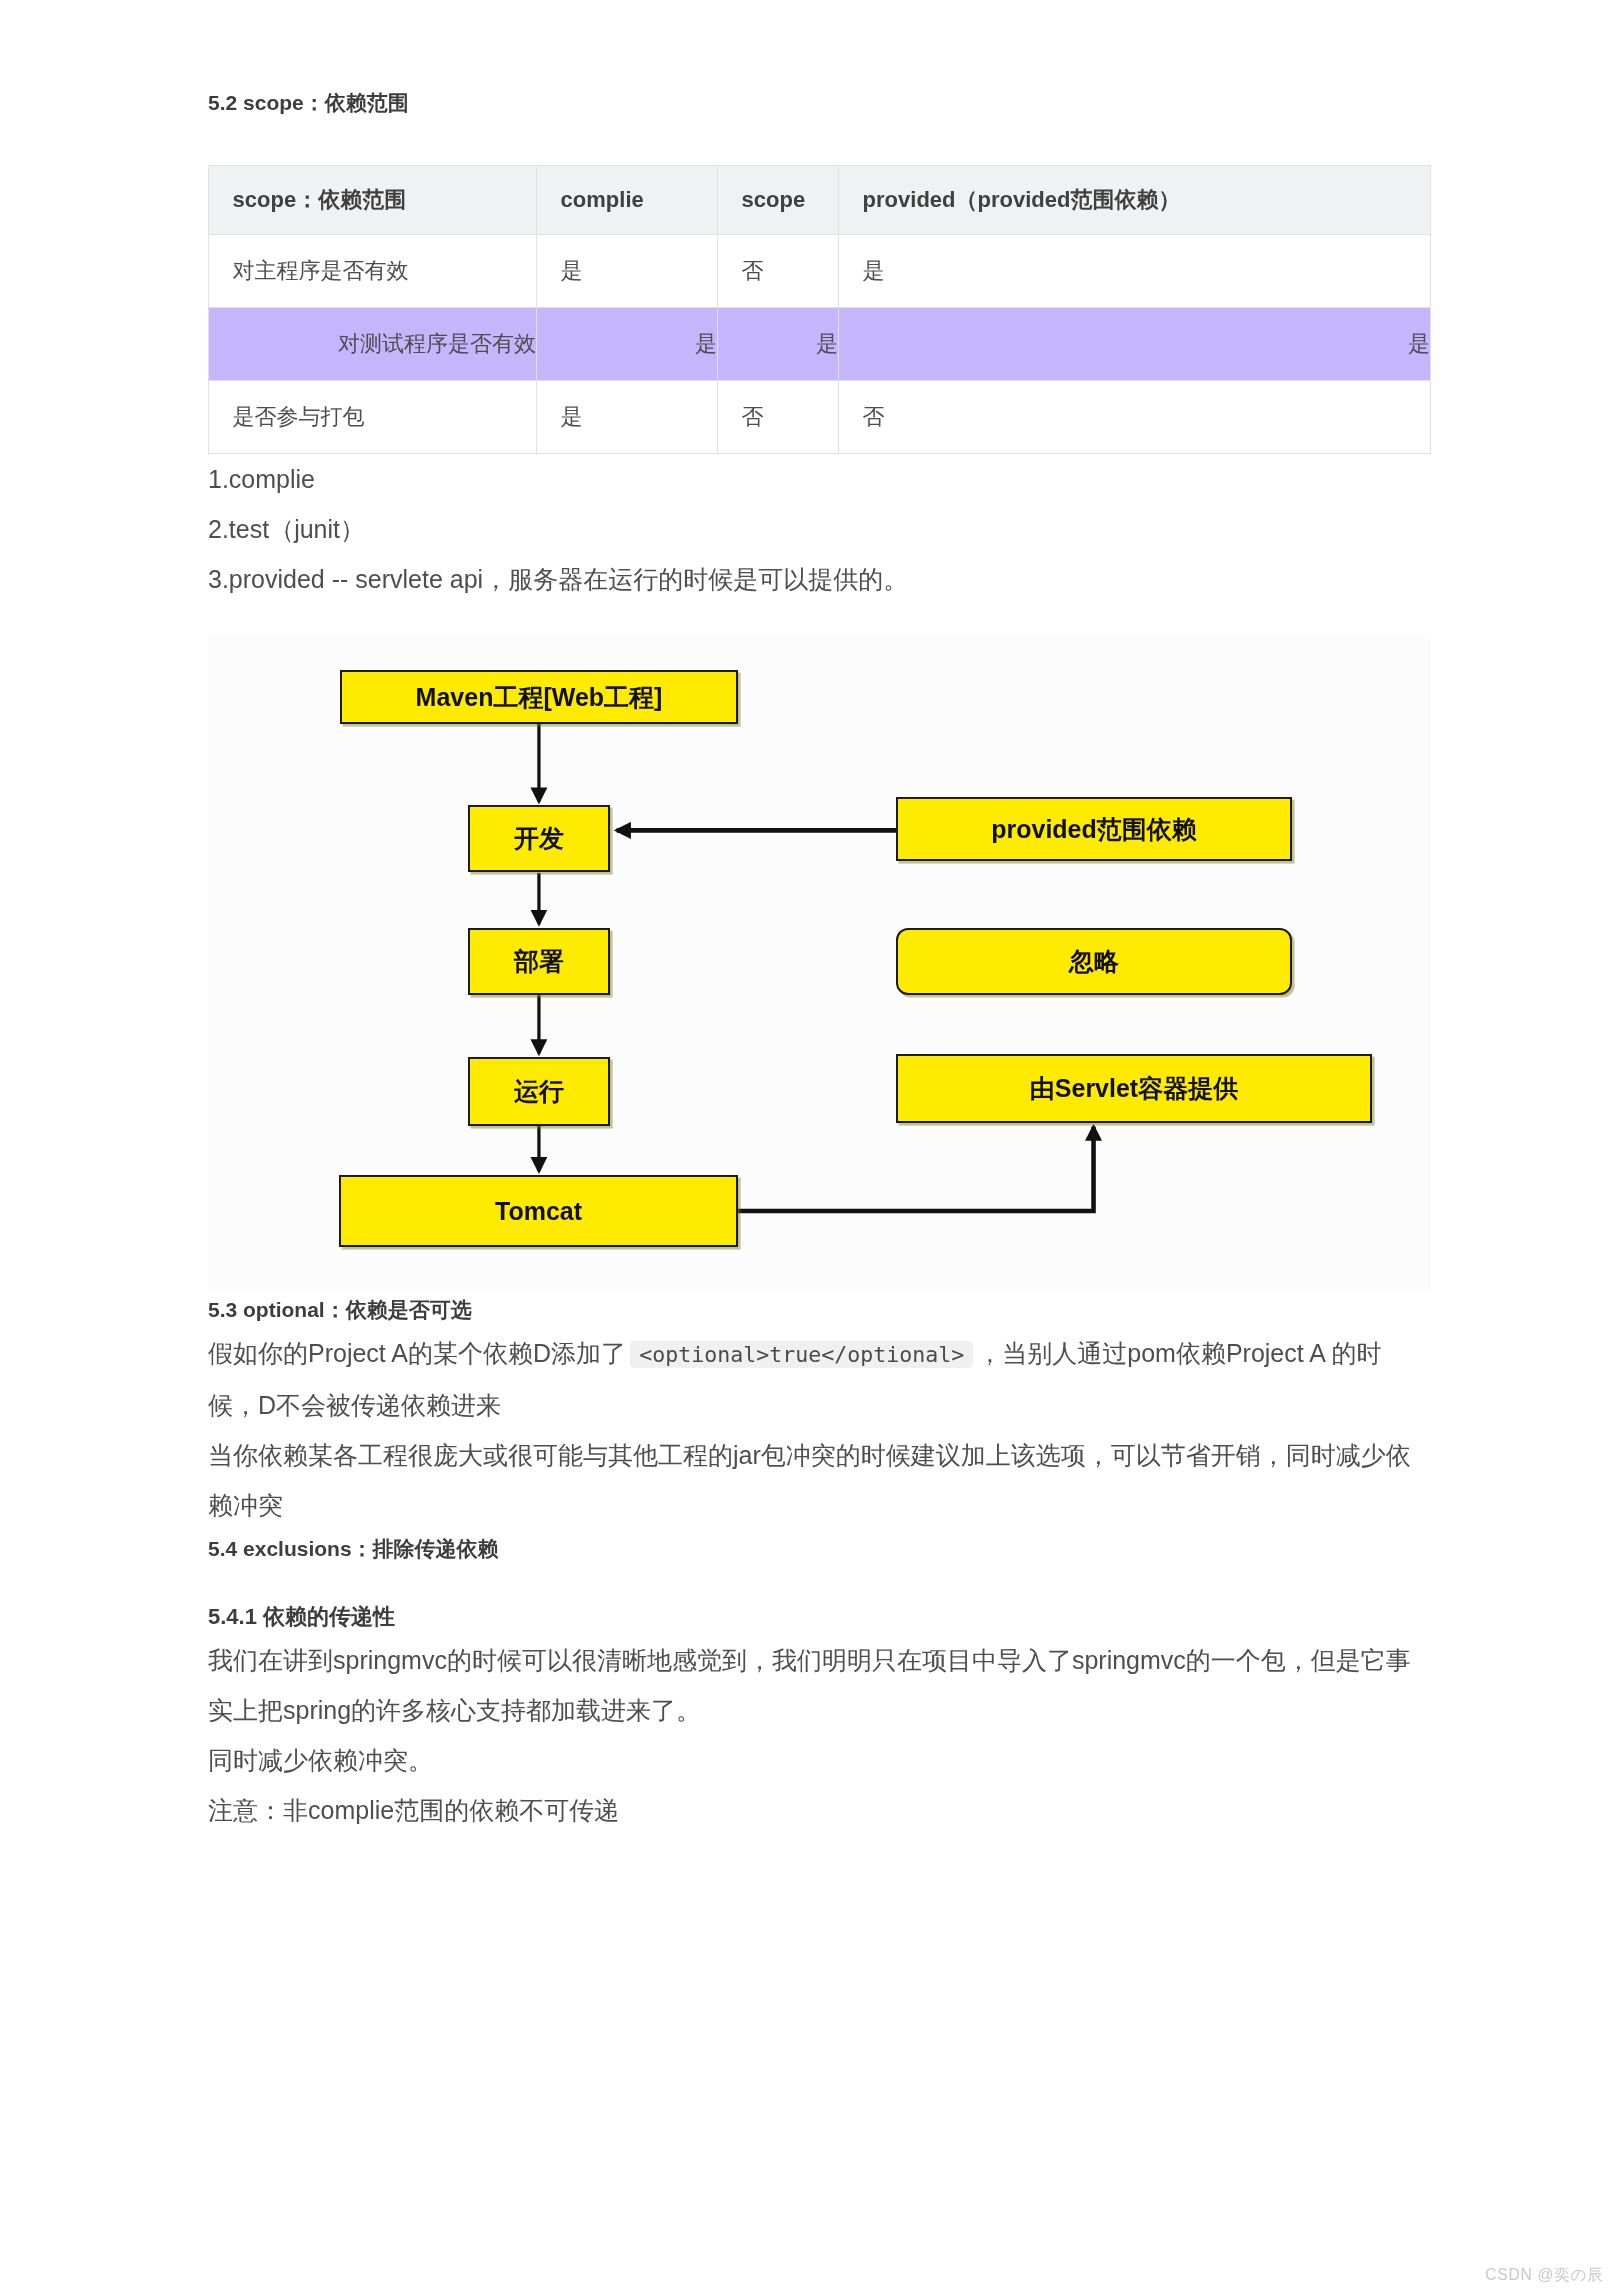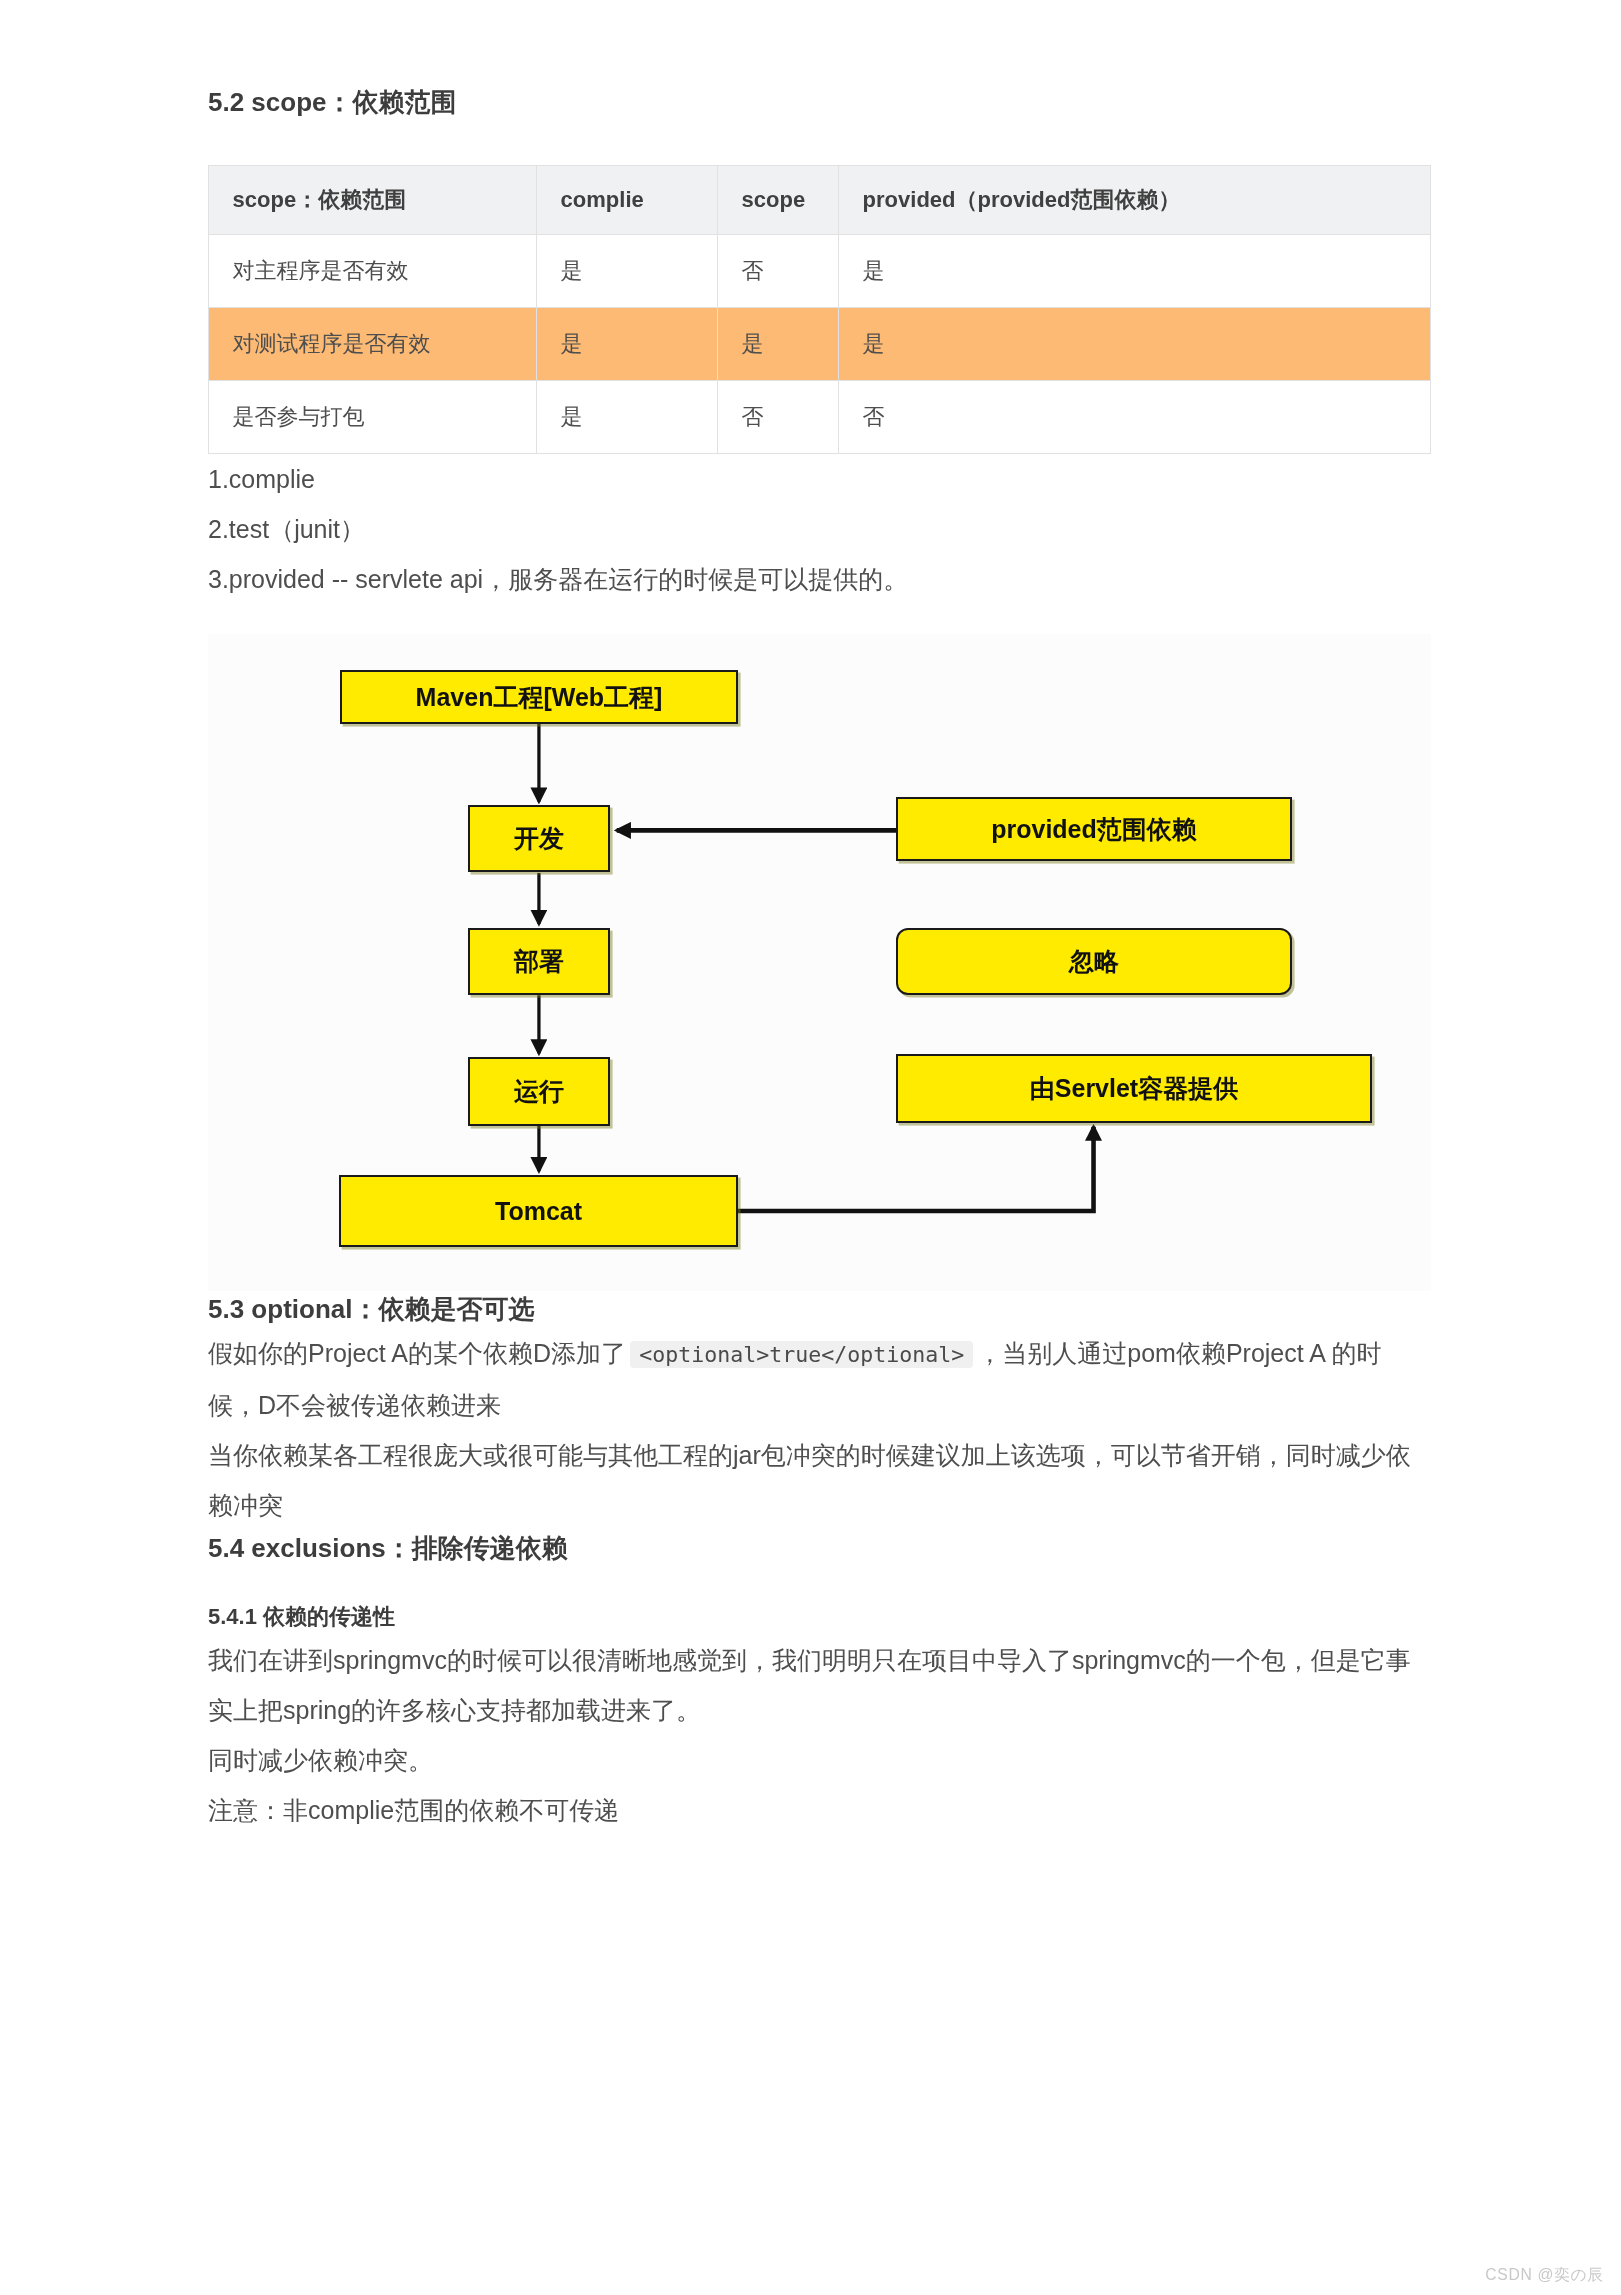--- a/index.html
+++ b/index.html
@@ -5,21 +5,21 @@
   html,body{margin:0;padding:0;}
   body{
     width:1622px;height:2295px;position:relative;overflow:hidden;
     background:#ffffff;
     font-family:"Liberation Sans","DejaVu Sans",sans-serif;
     color:#4e4e4e;
   }
   .content{width:1223px;margin:0 0 0 208px;padding-top:84px;}
 
   h2.sec-heading{
-    margin:0;font-size:26px;line-height:37px;font-weight:bold;color:#3d3d3d;
+    margin:0;font-size:21px;line-height:37px;font-weight:bold;color:#3d3d3d;
   }
   h3.sub-heading{
     margin:35px 0 4px 0;font-size:22px;line-height:29px;font-weight:bold;color:#3d3d3d;
   }
   p.body-text{
     margin:0;font-size:25px;line-height:50px;color:#4e4e4e;
   }
 
   
   table.scope-table{
@@ -27,21 +27,21 @@
     font-size:22px;color:#4e4e4e;
   }
   table.scope-table th,table.scope-table td{
     border:0.7px solid #e1e1e1;text-align:left;padding:0 0 0 23.6px;
     overflow:hidden;white-space:nowrap;
   }
   table.scope-table th{
     background:#f0f1f2;font-weight:bold;color:#404040;height:68px;
   }
   table.scope-table td{height:72px;background:#ffffff;}
-  table.scope-table tr.zebra td{background:#fdba74;}
+  table.scope-table tr.zebra td{background:#c4b5fd;text-align:right;}
   .col-label{width:328px;} .col-complie{width:181px;} .col-test{width:121px;} .col-provided{width:592px;}
 
   
   .note-1{margin-top:23.6px;}
   .note-2{margin-top:17px;}
   .note-3{margin-top:17px;}
 
   
   .diagram{
     position:relative;margin-top:30px;width:1223px;height:657px;background:#fcfcfc;

